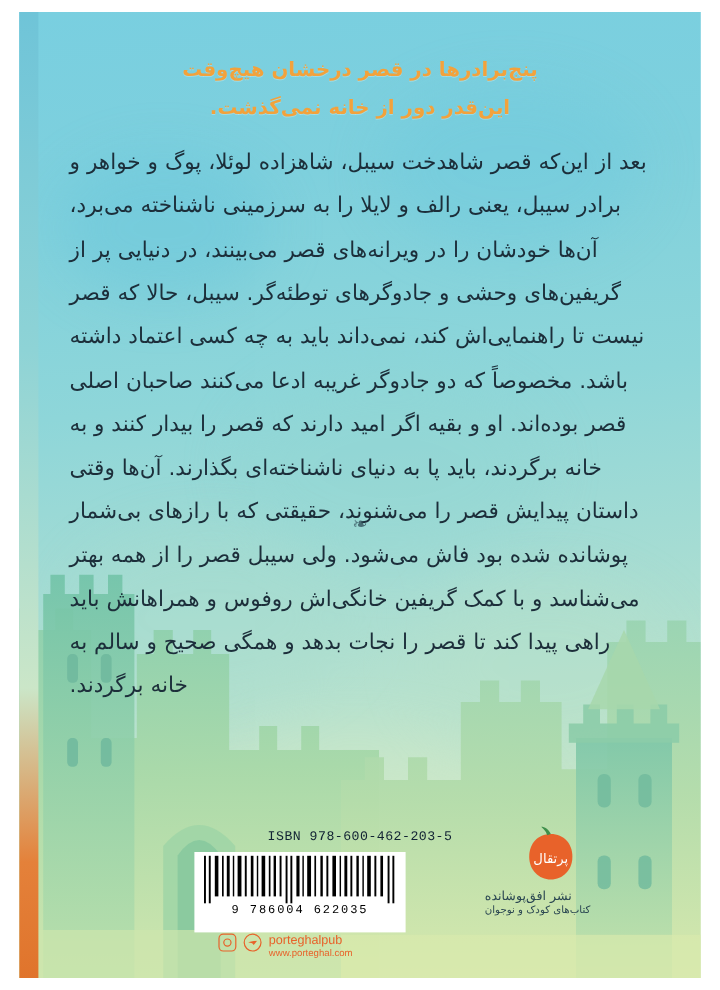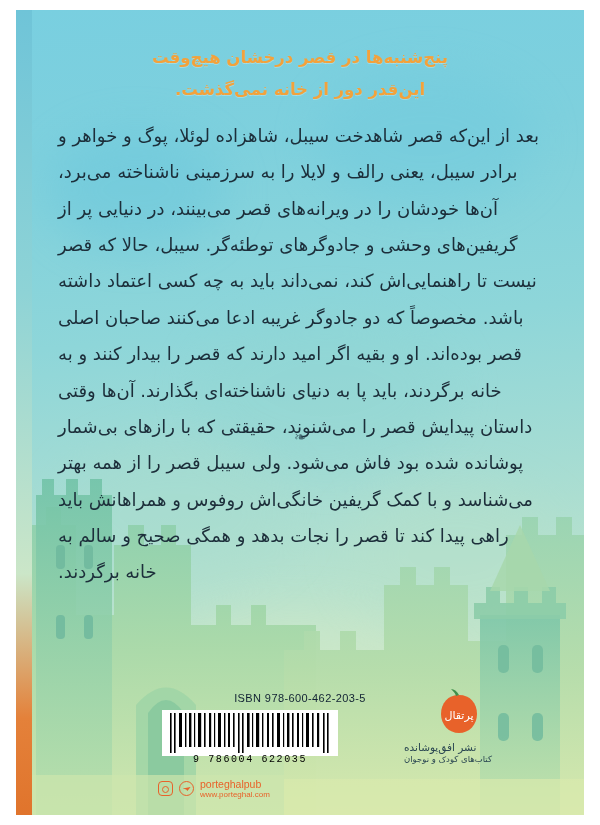--- a/index.html
+++ b/index.html
@@ -111,31 +111,31 @@
     opacity: 0.75;
   }
 
   
   .isbn-text {
     position: absolute;
     left: 50%;
     transform: translateX(-50%);
     top: 682px;
     z-index: 30;
-    font-family: Liberation Sans, sans-serif;
+    font-family: Liberation Mono, monospace;
     font-size: 11px;
     color: #123;
     letter-spacing: 0.4px;
   }
   .barcode-box {
     position: absolute;
     left: 146px;
     top: 700px;
     width: 176px;
-    height: 46px;
+    height: 67px;
     background: #ffffff;
     z-index: 30;
     padding: 3px 6px 14px 6px;
     box-sizing: border-box;
   }
   .barcode-bars {
     width: 100%;
     height: 40px;
     display: block;
   }
@@ -145,25 +145,25 @@
     color: #000;
     letter-spacing: 1.6px;
     text-align: center;
     direction: ltr;
     margin-top: 1px;
   }
 
   
   .social {
     position: absolute;
-    left: 142px;
+    left: 166px;
     top: 768px;
     z-index: 30;
     display: flex;
-    align-items: center;
+    align-items: flex-start;
     gap: 6px;
     direction: ltr;
   }
   .soc-icon {
     width: 15px;
     height: 15px;
     border-radius: 4px;
     border: 1.6px solid #e8622a;
     position: relative;
     box-sizing: border-box;
@@ -299,21 +299,21 @@
 
       <rect x="214" y="250" width="11" height="28" rx="5" fill="#72bb9e" opacity="0.85"></rect>
       <rect x="248" y="250" width="11" height="28" rx="5" fill="#72bb9e" opacity="0.85"></rect>
       <rect x="214" y="318" width="11" height="28" rx="5" fill="#72bb9e" opacity="0.85"></rect>
       <rect x="248" y="318" width="11" height="28" rx="5" fill="#72bb9e" opacity="0.85"></rect>
 
       <rect x="0" y="384" width="300" height="36" fill="#d8e9ad" opacity="0.7"></rect>
     </svg>
 
     <div class="headline">
-      <span class="line">پنج‌شنبه‌ها در قصر درخشان هیچ‌وقت</span>
+      <span class="line">پنج‌برادر‌ها در قصر درخشان هیچ‌وقت</span>
       <span class="line">این‌قدر دور از خانه نمی‌گذشت.</span>
     </div>
 
     <div class="blurb">
       <p>بعد از این‌که قصر شاهدخت سیبل، شاهزاده لوئلا، پوگ و خواهر و برادر سیبل، یعنی رالف و لایلا را به سرزمینی ناشناخته می‌برد، آن‌ها خودشان را در ویرانه‌های قصر می‌بینند، در دنیایی پر از گریفین‌های وحشی و جادوگرهای توطئه‌گر. سیبل، حالا که قصر نیست تا راهنمایی‌اش کند، نمی‌داند باید به چه کسی اعتماد داشته باشد. مخصوصاً که دو جادوگر غریبه ادعا می‌کنند صاحبان اصلی قصر بوده‌اند. او و بقیه اگر امید دارند که قصر را بیدار کنند و به خانه برگردند، باید پا به دنیای ناشناخته‌ای بگذارند. آن‌ها وقتی داستان پیدایش قصر را می‌شنوند، حقیقتی که با رازهای بی‌شمار پوشانده شده بود فاش می‌شود. ولی سیبل قصر را از همه بهتر می‌شناسد و با کمک گریفین خانگی‌اش روفوس و همراهانش باید راهی پیدا کند تا قصر را نجات بدهد و همگی صحیح و سالم به خانه برگردند.</p>
     </div>
 
     <div class="ornament">❧</div>
 
     <div class="isbn-text">ISBN 978-600-462-203-5</div>

